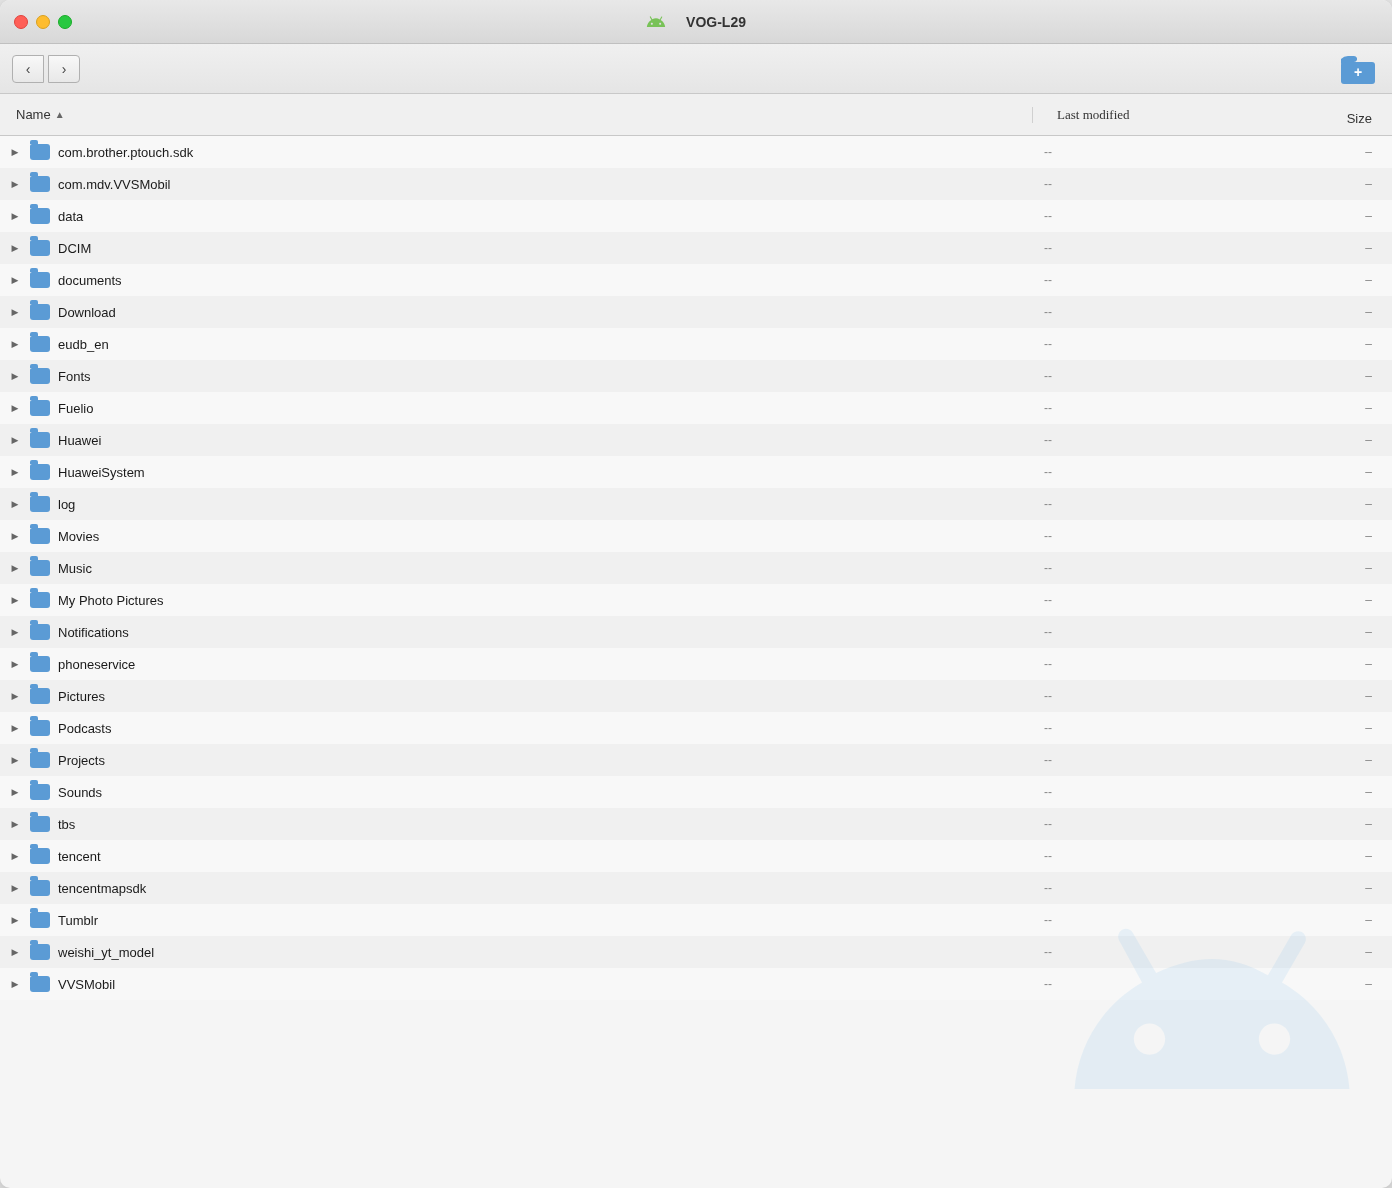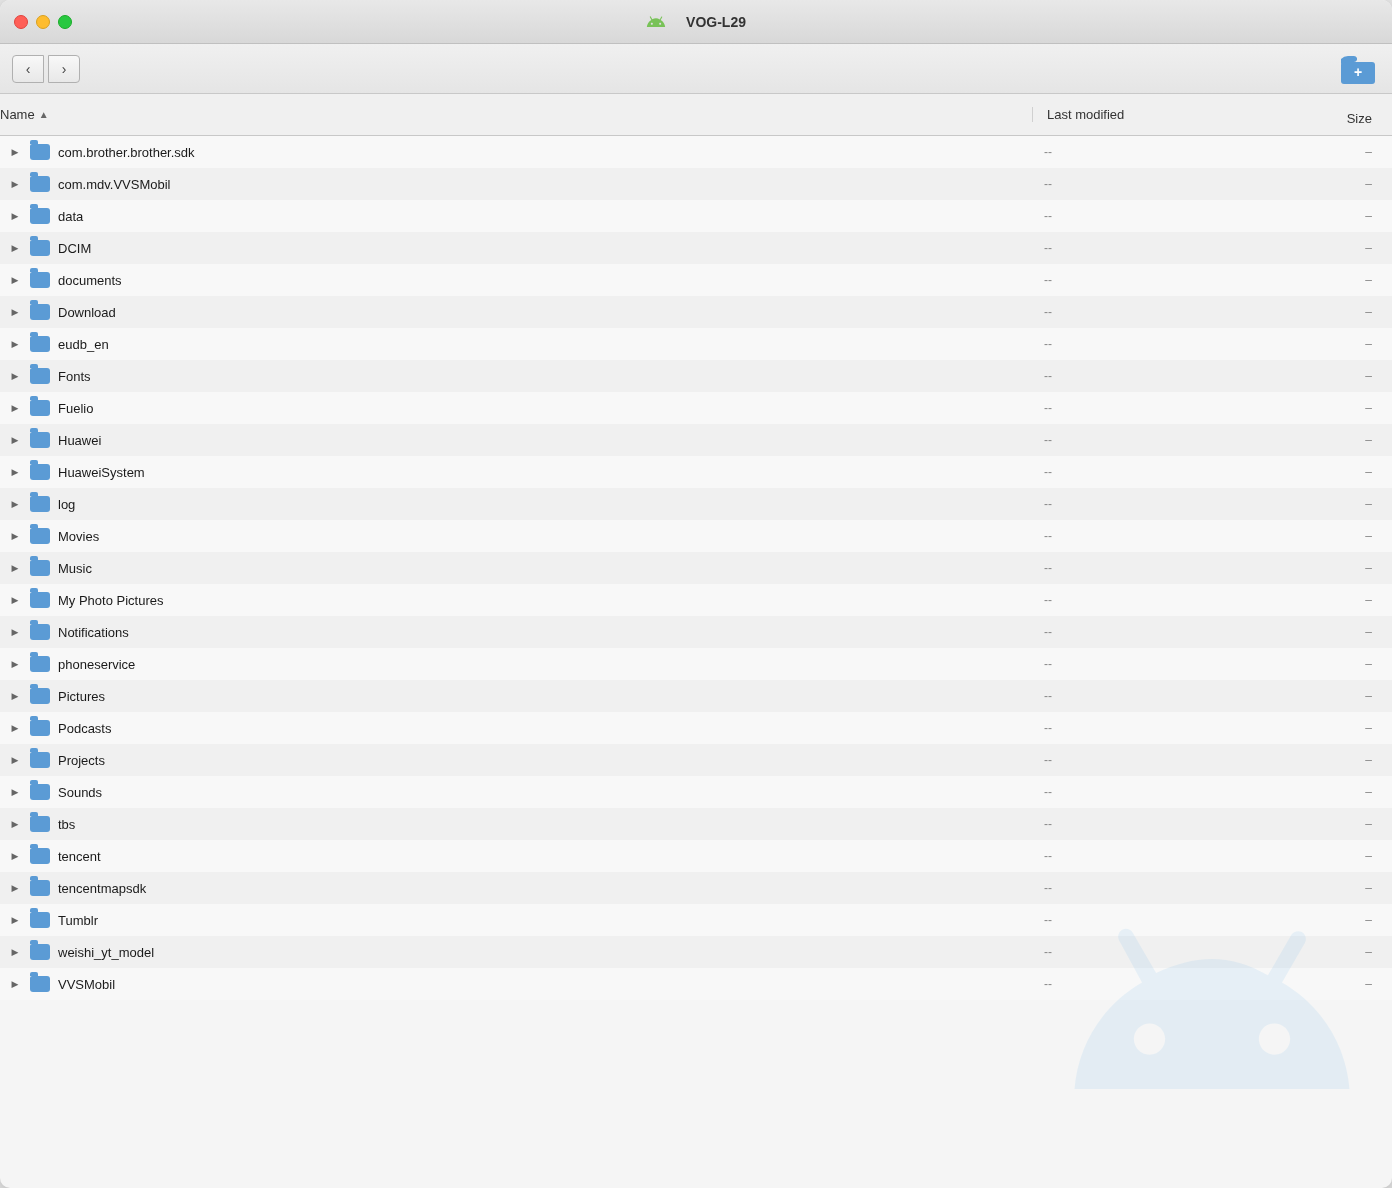--- a/index.html
+++ b/index.html
@@ -120,29 +120,31 @@
       align-items: center;
       border-bottom: 1px solid #c8c8c8;
       flex-shrink: 0;
       font-size: 13px;
       font-weight: 500;
       color: #333;
     }
 
     .col-name {
       flex: 1;
+      padding-left: 16px;
       display: flex;
       align-items: center;
       gap: 4px;
     }
 
     .col-modified {
       width: 260px;
-      padding-left: 14px;
+      padding-left: 24px;
       border-left: 1px solid #d0d0d0;
+      font-family: Liberation Serif, serif;
     }
 
     .col-size {
       width: 100px;
       text-align: right;
       padding-right: 20px;
       margin-top: 7px;
     }
 
     .sort-arrow {
@@ -323,21 +325,21 @@
       <svg viewBox="0 0 24 24" fill="#6ab4e8">
         <path d="M17.6 9.48l1.84-3.18c.16-.31.04-.69-.26-.85-.29-.15-.65-.06-.83.22l-1.88 3.24C14.92 8.01 13.5 7.6 12 7.6c-1.5 0-2.92.41-4.47 1.11L5.65 5.47c-.18-.28-.54-.37-.83-.22-.3.16-.42.54-.26.85L6.4 9.48C3.3 11.25 1.28 14.44 1 18h22c-.28-3.56-2.3-6.75-5.4-8.52zM7 15.25c-.69 0-1.25-.56-1.25-1.25S6.31 12.75 7 12.75s1.25.56 1.25 1.25S7.69 15.25 7 15.25zm10 0c-.69 0-1.25-.56-1.25-1.25s.56-1.25 1.25-1.25 1.25.56 1.25 1.25-.56 1.25-1.25 1.25z"></path>
       </svg>
     </div>
 
     <div id="file-rows-container">
         <div class="file-row">
     <div class="row-name">
       <span class="expand-arrow">▶</span>
       <div class="folder-icon"></div>
-      <span>com.brother.brother.sdk</span>
+      <span>com.brother.ptouch.sdk</span>
     </div>
     <div class="row-modified">--</div>
     <div class="row-size">–</div>
   </div>
         <div class="file-row">
     <div class="row-name">
       <span class="expand-arrow">▶</span>
       <div class="folder-icon"></div>
       <span>com.mdv.VVSMobil</span>
     </div>

